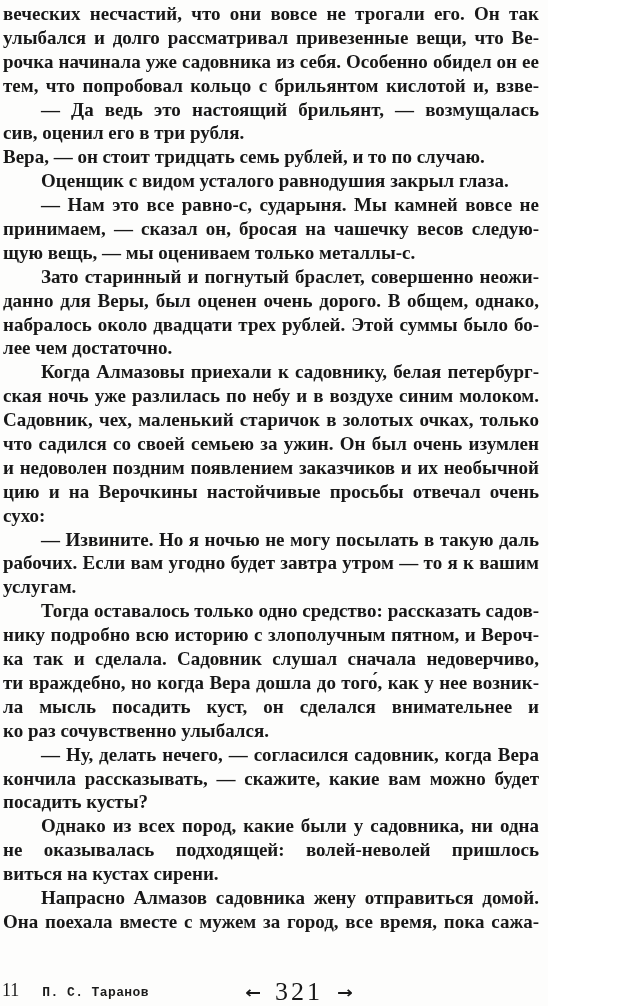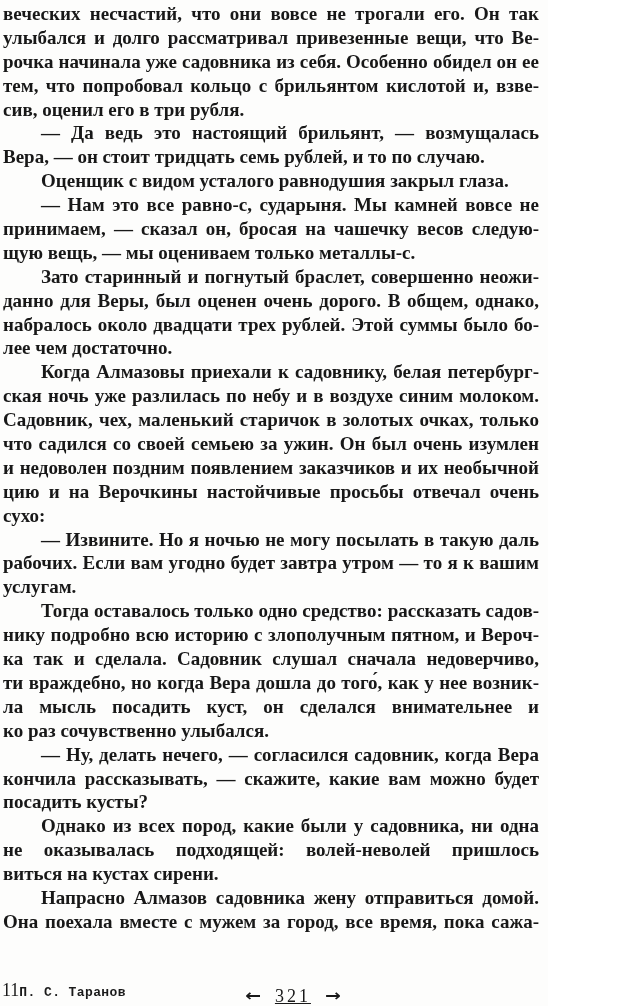--- a/index.html
+++ b/index.html
@@ -29,55 +29,55 @@
     overflow:hidden;
     white-space:normal;
   }
   .line.indent{ text-indent:38px; }
   .line.end{ text-align-last:left; }
   .footer{
     position:absolute;left:0;right:0;bottom:0;height:42px;
   }
   .signature{
     position:absolute;left:2px;bottom:5px;
-    display:flex;align-items:baseline;gap:0;
+    display:flex;align-items:baseline;gap:23px;
     color:#1b1b1b;
   }
   .sig-num{
     font-size:18px;font-weight:400;
   }
   .sig-author{
     font-family:Liberation Mono, monospace;
     font-size:13px;font-weight:700;letter-spacing:.4px;
   }
   .pagenav{
     position:absolute;left:245px;bottom:1px;
     display:flex;align-items:center;gap:14px;
   }
   .nav-arrow{
     font-family:"DejaVu Sans",sans-serif;
     font-size:19px;font-weight:700;line-height:1;
     transform:scaleY(.85);
   }
   .page-num{
-    font-size:18px;font-weight:400;letter-spacing:3px;line-height:1;text-decoration:underline;
+    font-size:26px;font-weight:400;letter-spacing:3px;line-height:1;
   }
 </style>
 </head>
 <body>
 
 <div class="page">
 
   <div class="text-block" id="text-block">
       <div class="line">веческих несчастий, что они вовсе не трогали его. Он так</div>
       <div class="line">улыбался и долго рассматривал привезенные вещи, что Ве-</div>
       <div class="line">рочка начинала уже садовника из себя. Особенно обидел он ее</div>
       <div class="line">тем, что попробовал кольцо с брильянтом кислотой и, взве-</div>
+      <div class="line indent">— Да ведь это настоящий брильянт, — возмущалась</div>
       <div class="line end">сив, оценил его в три рубля.</div>
-      <div class="line indent">— Да ведь это настоящий брильянт, — возмущалась</div>
       <div class="line end">Вера, — он стоит тридцать семь рублей, и то по случаю.</div>
       <div class="line indent end">Оценщик с видом усталого равнодушия закрыл глаза.</div>
       <div class="line indent">— Нам это все равно-с, сударыня. Мы камней вовсе не</div>
       <div class="line">принимаем, — сказал он, бросая на чашечку весов следую-</div>
       <div class="line end">щую вещь, — мы оцениваем только металлы-с.</div>
       <div class="line indent">Зато старинный и погнутый браслет, совершенно неожи-</div>
       <div class="line">данно для Веры, был оценен очень дорого. В общем, однако,</div>
       <div class="line">набралось около двадцати трех рублей. Этой суммы было бо-</div>
       <div class="line end">лее чем достаточно.</div>
       <div class="line indent">Когда Алмазовы приехали к садовнику, белая петербург-</div>

